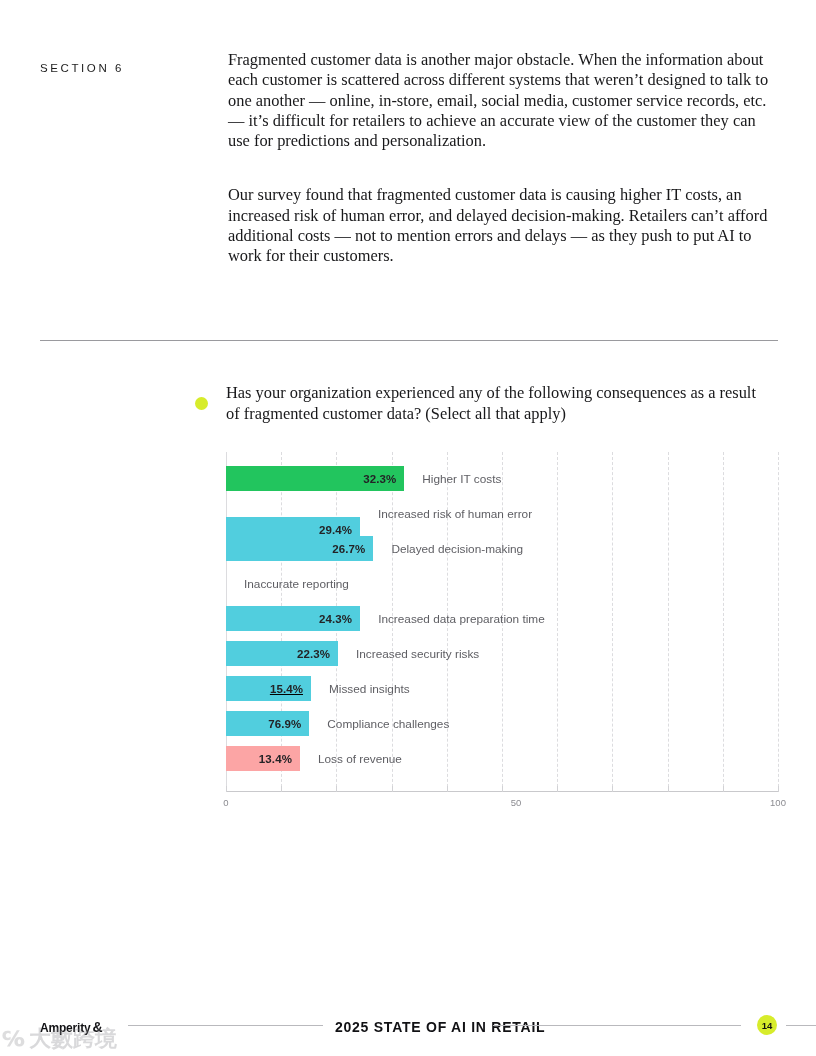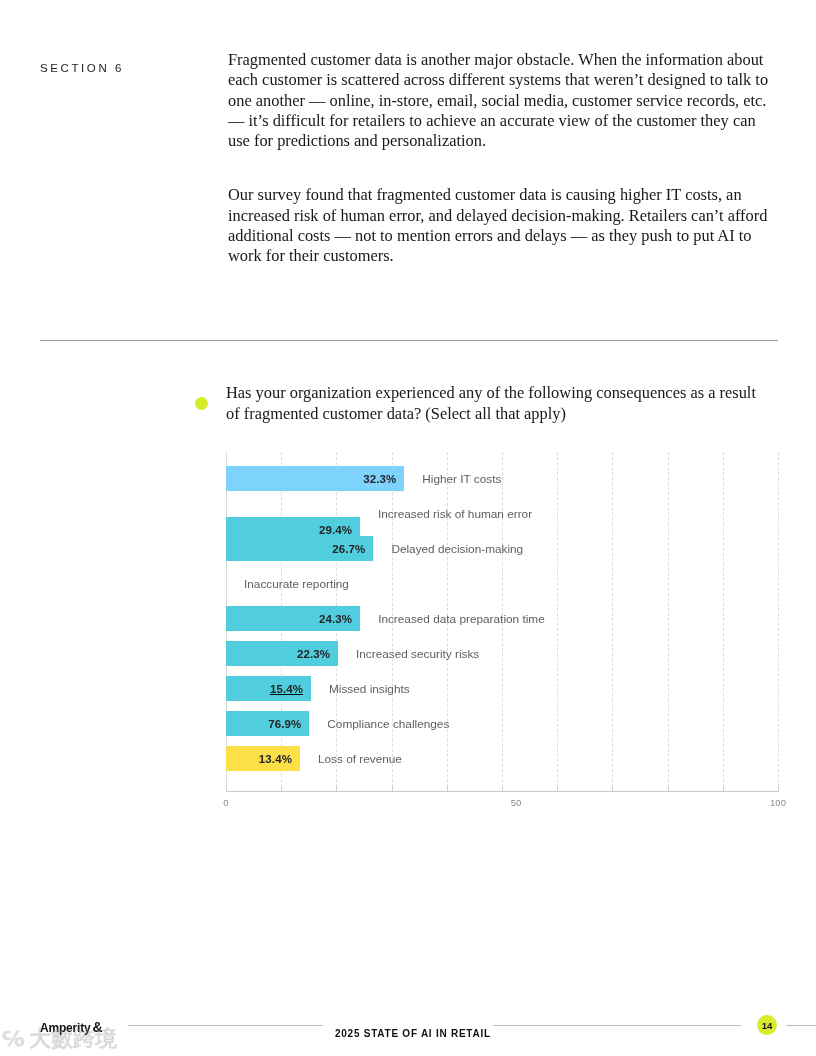--- a/index.html
+++ b/index.html
@@ -207,23 +207,23 @@
     position: absolute;
     left: 128px;
     top: 11px;
     width: 195px;
     height: 1px;
     background: #b9b9bd;
   }
   .footer-title {
     position: absolute;
     left: 335px;
-    top: 14px;
-    font-family: "Liberation Sans", sans-serif;
-    font-size: 10px;
+    top: 5px;
+    font-family: "Liberation Sans", sans-serif;
+    font-size: 14px;
     font-weight: 700;
     letter-spacing: 0.75px;
     color: #111114;
     white-space: nowrap;
   }
   .footer-rule-right {
     position: absolute;
     left: 493px;
     top: 11px;
     width: 248px;
@@ -307,21 +307,21 @@
       <div class="gridline" style="left: 220.8px;"></div>
       <div class="gridline" style="left: 276px;"></div>
       <div class="gridline" style="left: 331.2px;"></div>
       <div class="gridline" style="left: 386.4px;"></div>
       <div class="gridline" style="left: 441.6px;"></div>
       <div class="gridline" style="left: 496.8px;"></div>
       <div class="gridline" style="left: 552px;"></div>
     </div>
   <div class="bars-layer">
       <div class="bar-row" style="top: 14px;">
-        <div class="bar" style="width: 178.296px; background: #7dd3fc;">
+        <div class="bar" style="width: 178.296px; background: #22c55e;">
           <span class="bar-value">32.3%</span>
         </div>
         <span class="bar-label">Higher IT costs</span>
       </div>
       <div class="bar-row" style="top: 49px;">
         <div class="bar" style="width: 134px; background: rgb(81, 206, 222); margin-top: 32px;">
           <span class="bar-value">29.4%</span>
         </div>
         <span class="bar-label">Increased risk of human error</span>
       </div>
@@ -352,21 +352,21 @@
         </div>
         <span class="bar-label">Missed insights</span>
       </div>
       <div class="bar-row" style="top: 259px;">
         <div class="bar" style="width: 83.352px; background: rgb(81, 206, 222);">
           <span class="bar-value">76.9%</span>
         </div>
         <span class="bar-label">Compliance challenges</span>
       </div>
       <div class="bar-row" style="top: 294px;">
-        <div class="bar" style="width: 73.968px; background: #fde047;">
+        <div class="bar" style="width: 73.968px; background: #fca5a5;">
           <span class="bar-value">13.4%</span>
         </div>
         <span class="bar-label">Loss of revenue</span>
       </div>
     </div>
 </div>
 <div class="axis-line"></div>
 <div class="tick-layer">
     <div class="tick" style="left: 0px;"></div>
     <div class="tick" style="left: 55.2px;"></div>

